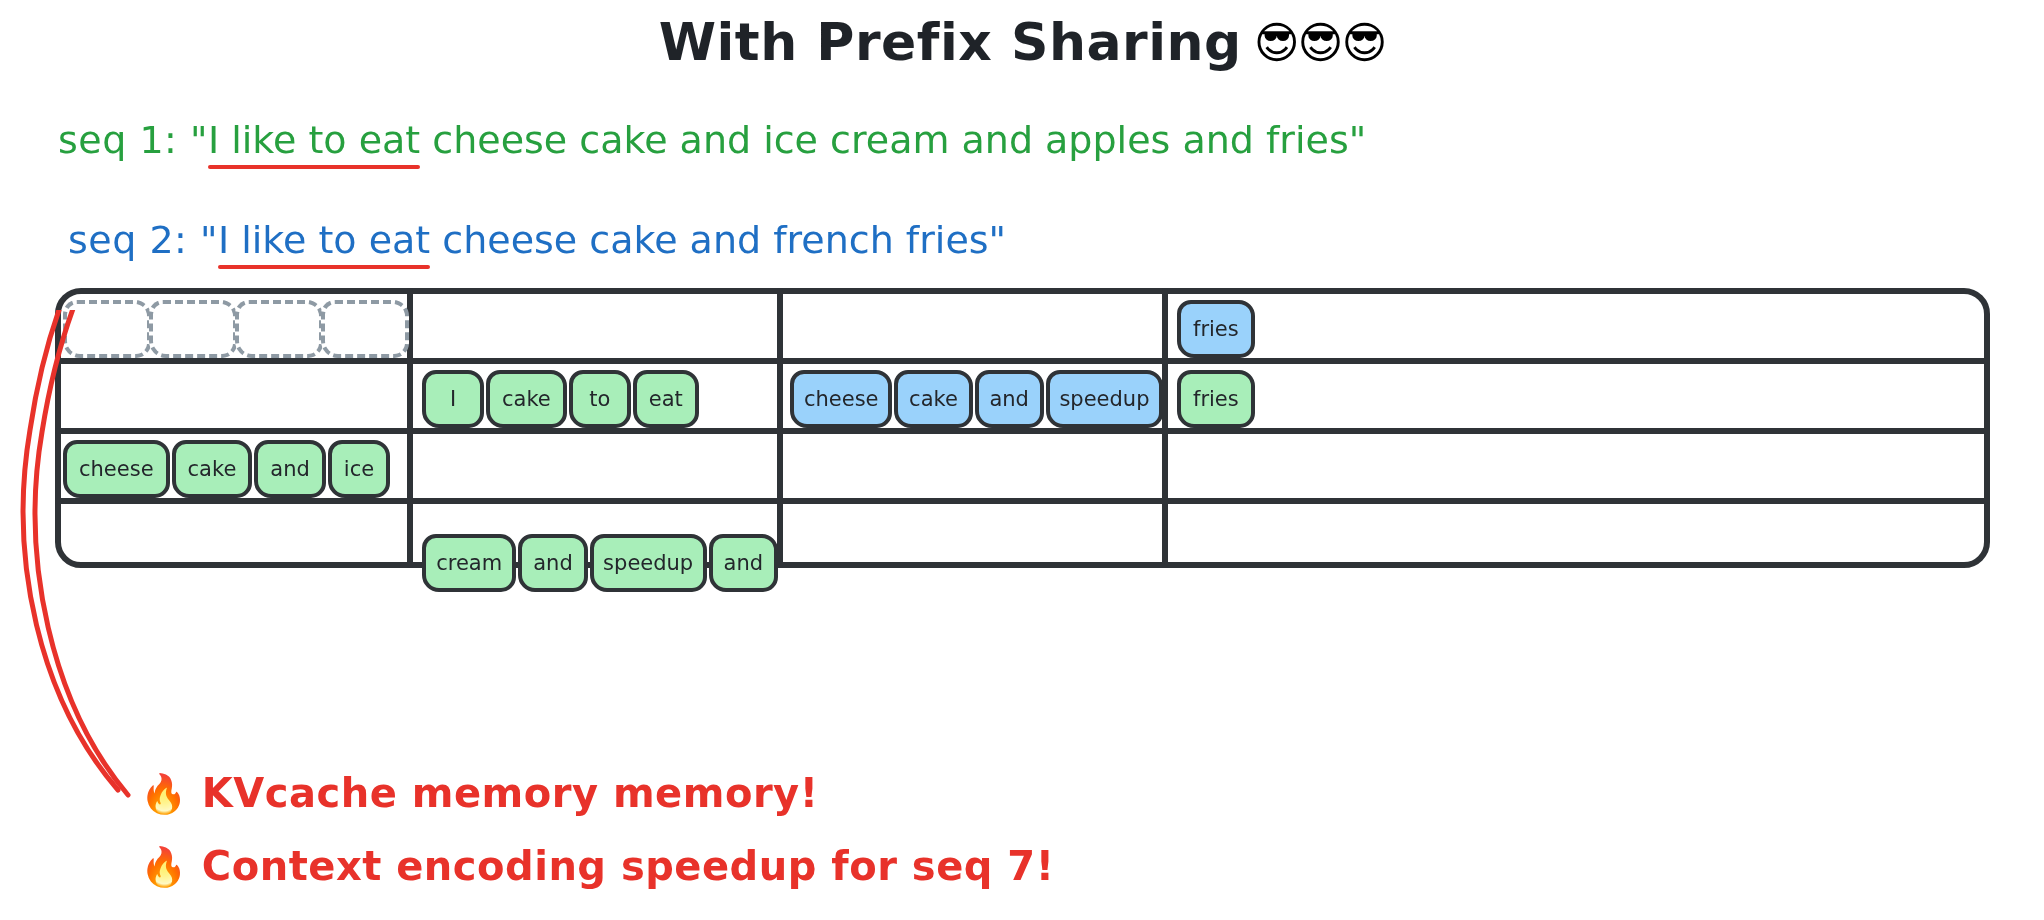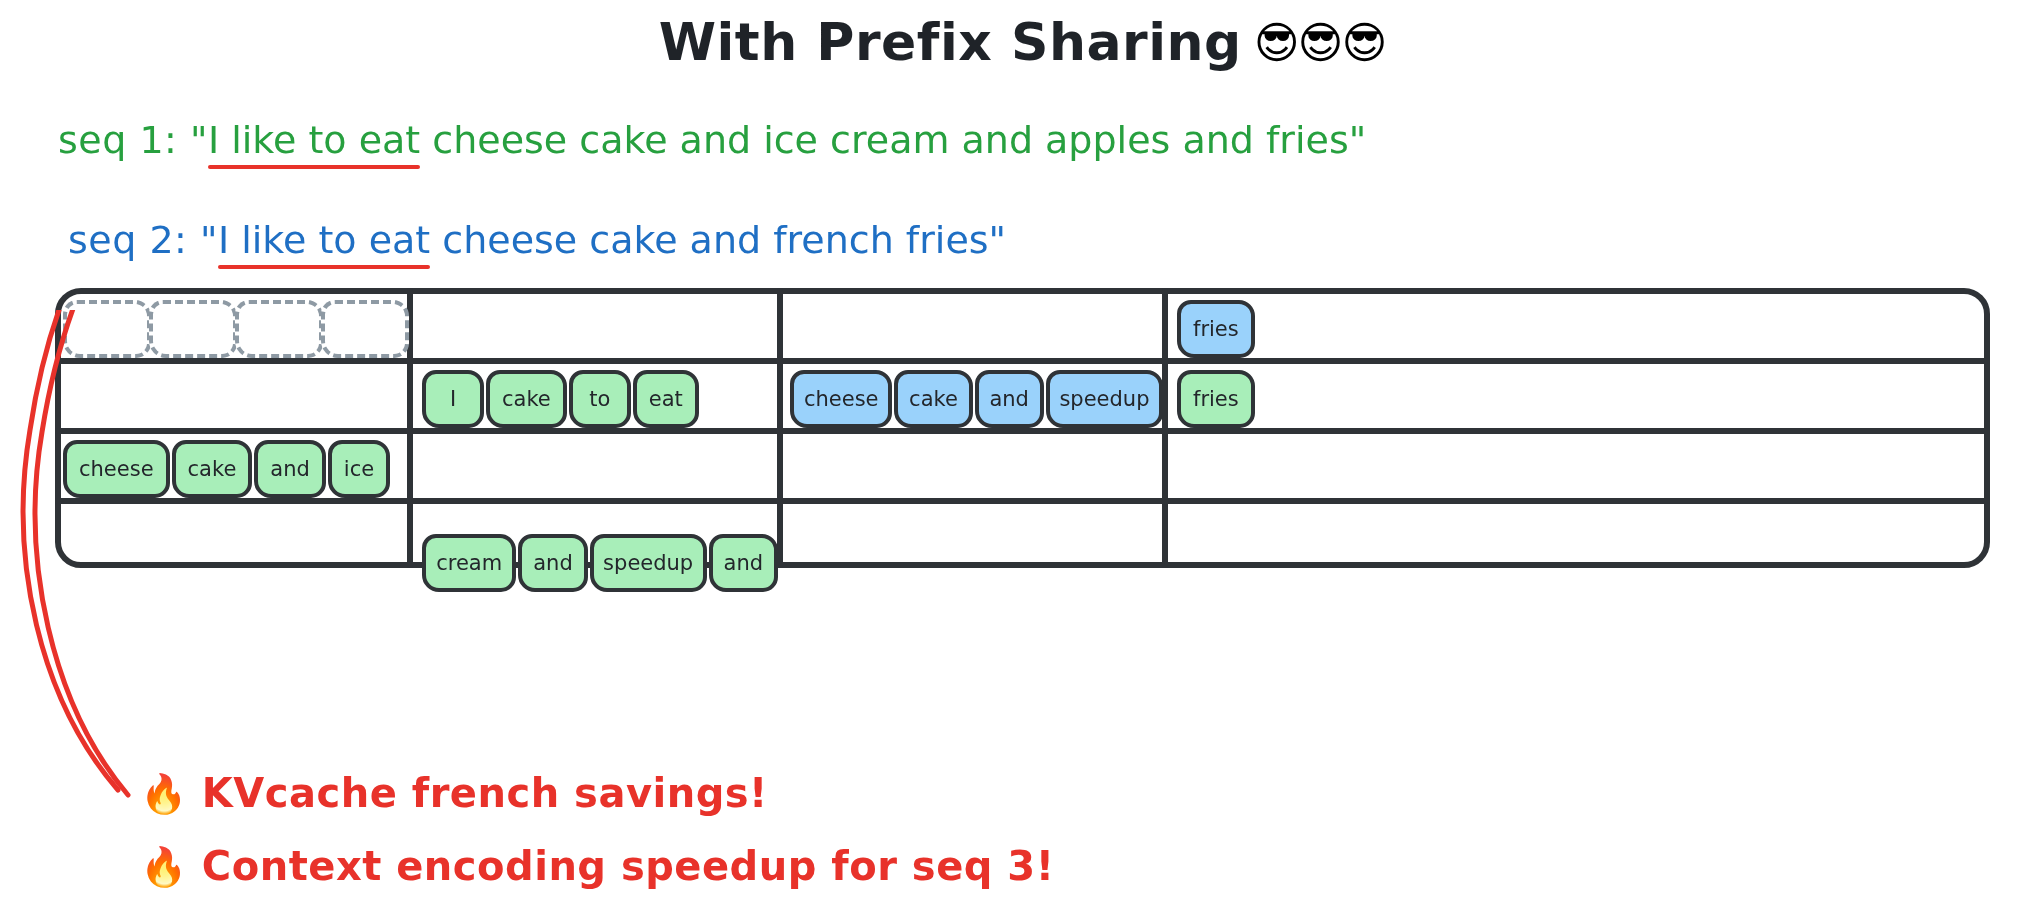--- a/index.html
+++ b/index.html
@@ -256,17 +256,17 @@
 </div>
 
 <svg id="arrow-svg" viewBox="0 0 200 510">
   <path d="M 118 790 C 40 700, 8 560, 30 430 C 45 330, 75 260, 105 215" transform="translate(0,-310)" fill="none" stroke="#e8322a" stroke-width="5" stroke-linecap="round"></path>
   <path d="M 128 795 C 52 705, 20 560, 42 432 C 58 332, 88 262, 118 218" transform="translate(0,-310)" fill="none" stroke="#e8322a" stroke-width="5" stroke-linecap="round"></path>
   <path d="M 105 215 L 77 248" transform="translate(0,-310)" fill="none" stroke="#e8322a" stroke-width="5" stroke-linecap="round"></path>
   <path d="M 105 215 L 93 262" transform="translate(0,-310)" fill="none" stroke="#e8322a" stroke-width="5" stroke-linecap="round"></path>
 </svg>
 
 <div class="callout" id="callout-1">
-  <span class="callout-emoji">🔥</span><span>KVcache french savings!</span>
+  <span class="callout-emoji">🔥</span><span>KVcache memory memory!</span>
 </div>
 <div class="callout" id="callout-2">
-  <span class="callout-emoji">🔥</span><span>Context encoding speedup for seq 3!</span>
+  <span class="callout-emoji">🔥</span><span>Context encoding speedup for seq 7!</span>
 </div>
 
 </body></html>

